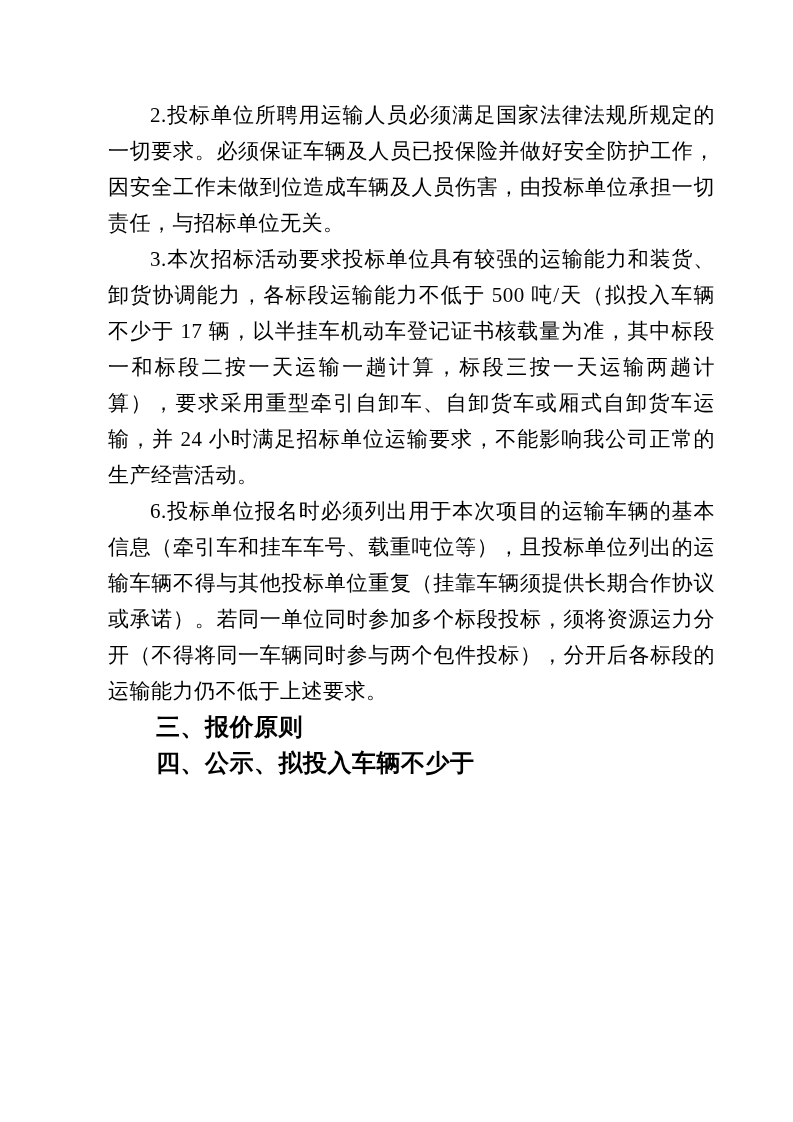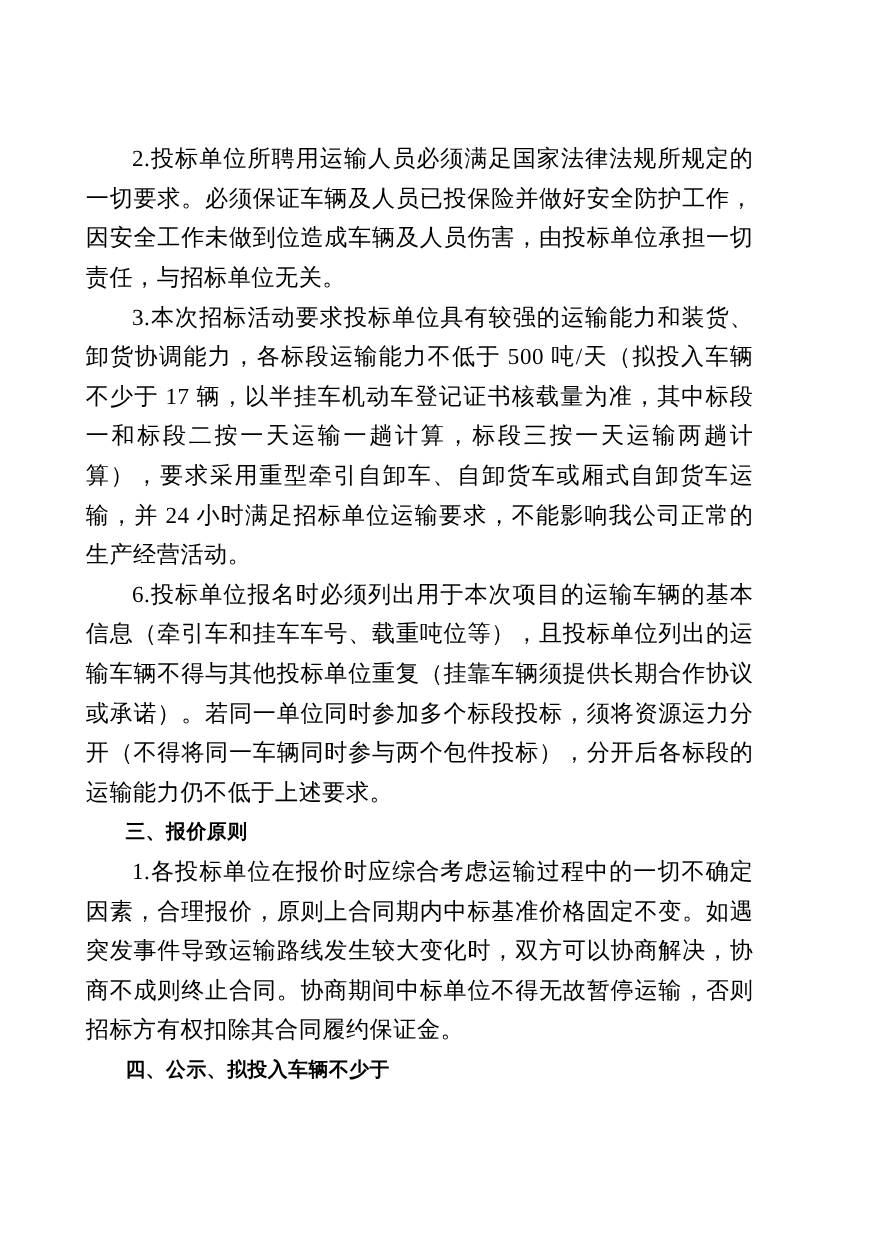--- a/index.html
+++ b/index.html
@@ -14,50 +14,48 @@
     height: 1122px;
     background: #ffffff;
     overflow: hidden;
     font-family: "Liberation Serif", "DejaVu Serif", serif;
     color: #000000;
   }
 
   .content {
     position: absolute;
     top: 97px;
-    left: 78px;
+    left: 108px;
     width: 607px;
     font-size: 21px;
     line-height: 36px;
     text-align: justify;
-    margin-top: 29px;
   }
 
   .para {
     text-indent: 2em;
     margin: 0;
     letter-spacing: 0.5px;
   }
 
   .heading {
     text-indent: 2em;
     margin: 0;
     font-family: "Liberation Sans", "DejaVu Sans", sans-serif;
     font-weight: bold;
-    font-size: 18px;
+    font-size: 24px;
     line-height: 36px;
     text-align: left;
     letter-spacing: 0.5px;
   }
 </style>
 </head>
 <body>
 
 <div class="page">
   <div class="content">
     <p class="para">2.投标单位所聘用运输人员必须满足国家法律法规所规定的一切要求。必须保证车辆及人员已投保险并做好安全防护工作，因安全工作未做到位造成车辆及人员伤害，由投标单位承担一切责任，与招标单位无关。</p>
     <p class="para">3.本次招标活动要求投标单位具有较强的运输能力和装货、卸货协调能力，各标段运输能力不低于 500 吨/天（拟投入车辆不少于 17 辆，以半挂车机动车登记证书核载量为准，其中标段一和标段二按一天运输一趟计算，标段三按一天运输两趟计算），要求采用重型牵引自卸车、自卸货车或厢式自卸货车运输，并 24 小时满足招标单位运输要求，不能影响我公司正常的生产经营活动。</p>
     <p class="para">6.投标单位报名时必须列出用于本次项目的运输车辆的基本信息（牵引车和挂车车号、载重吨位等），且投标单位列出的运输车辆不得与其他投标单位重复（挂靠车辆须提供长期合作协议或承诺）。若同一单位同时参加多个标段投标，须将资源运力分开（不得将同一车辆同时参与两个包件投标），分开后各标段的运输能力仍不低于上述要求。</p>
     <p class="heading">三、报价原则</p>
-    <p class="para">1.各投标单位在报价时应综合考虑运输过程中的一切不确定因素，合理报价，原则上合同期内中标基准价格固定不变。如遇突发事件导致运输路线发生较大变化时，双方可以协商解决，协商不成则终止合同。协商期间中标单位不得无故暂停运输，否则招标方有权扣除其合同履约保证金。</p>
     <p class="heading">四、公示、拟投入车辆不少于</p>
   </div>
 </div>
 
 </body></html>

